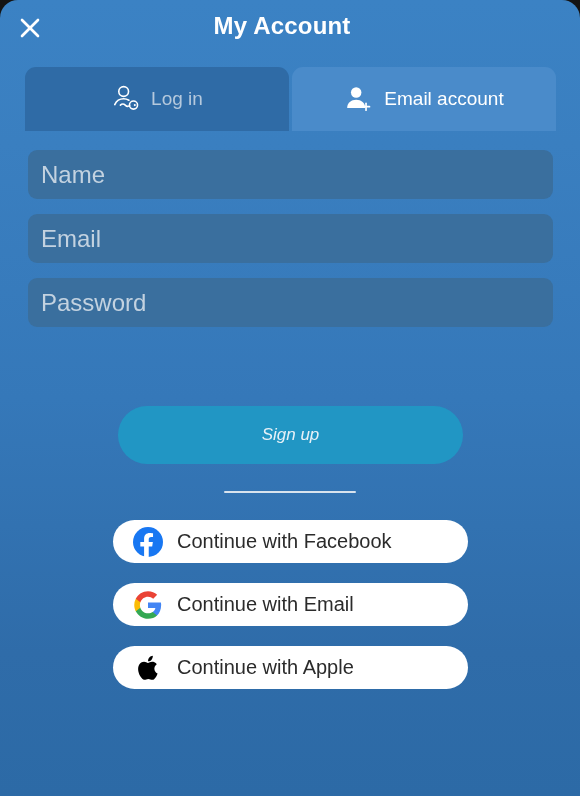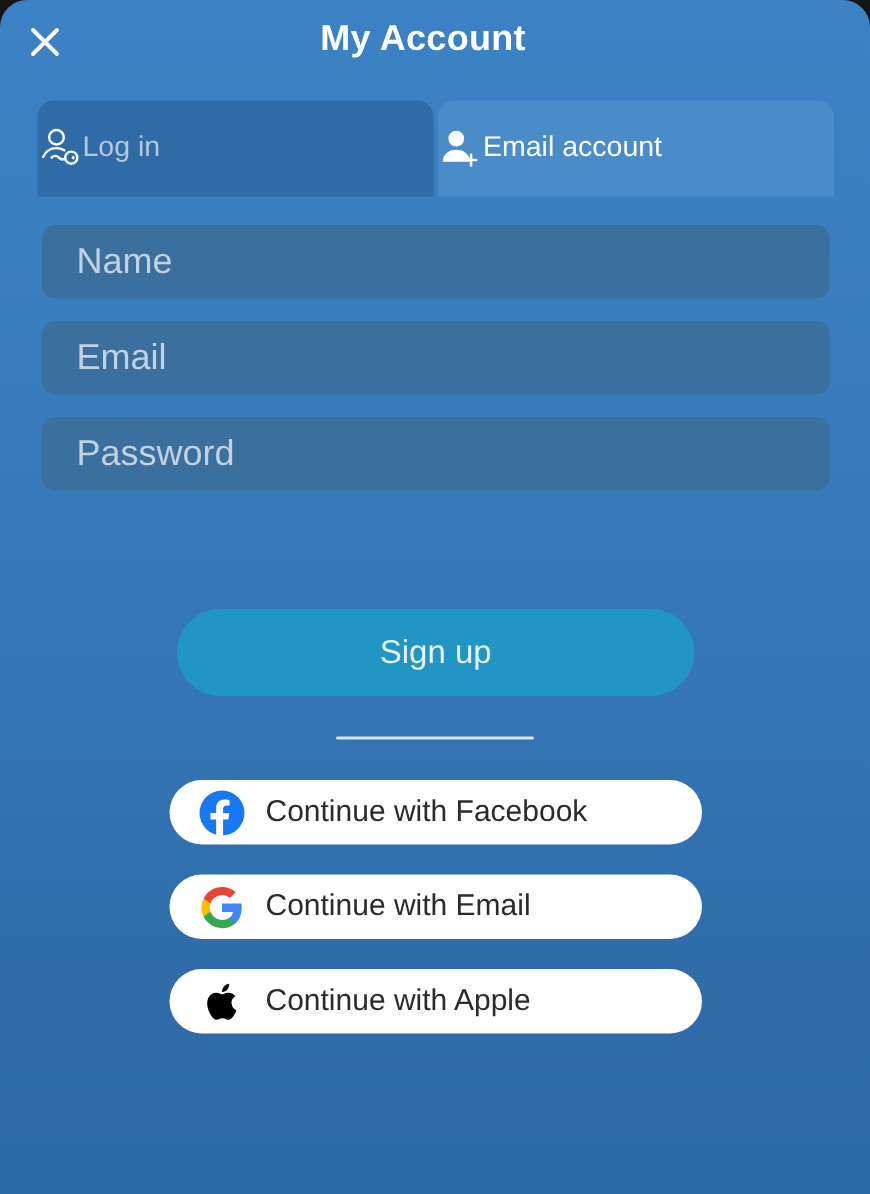--- a/index.html
+++ b/index.html
@@ -59,21 +59,22 @@
     left: 25px;
     right: 24px;
     top: 67px;
     height: 64px;
     display: flex;
   }
   .tab {
     flex: 1 1 0;
     display: flex;
     align-items: center;
-    justify-content: flex-start;
+    justify-content: center;
+    gap: 10px;
     border-top-left-radius: 11px;
     border-top-right-radius: 11px;
     cursor: pointer;
     box-sizing: border-box;
   }
   .tab.inactive {
     background: #2f6ba6;
     color: #b5c9dd;
     margin-right: 3px;
   }
@@ -94,21 +95,21 @@
     right: 27px;
     top: 150px;
   }
   .field {
     height: 49px;
     background: #3a6f9e;
     border-radius: 9px;
     margin-bottom: 15px;
     display: flex;
     align-items: center;
-    padding: 0 23px;
+    padding: 0 13px;
     box-sizing: border-box;
   }
   .field-text {
     color: #c3d2e0;
     font-size: 24px;
     line-height: 1;
   }
 
   
   .primary-btn {
@@ -119,21 +120,22 @@
     height: 58px;
     background: #2196c4;
     border-radius: 29px;
     display: flex;
     align-items: center;
     justify-content: center;
     cursor: pointer;
   }
   .primary-btn-label {
     color: #e7f1f7;
-    font-size: 22px;
+    font-size: 17px;
+    font-style: italic;
   }
 
   .divider {
     position: absolute;
     left: 224px;
     width: 132px;
     top: 491px;
     height: 2px;
     background: #d8e3ee;
     border-radius: 1px;

